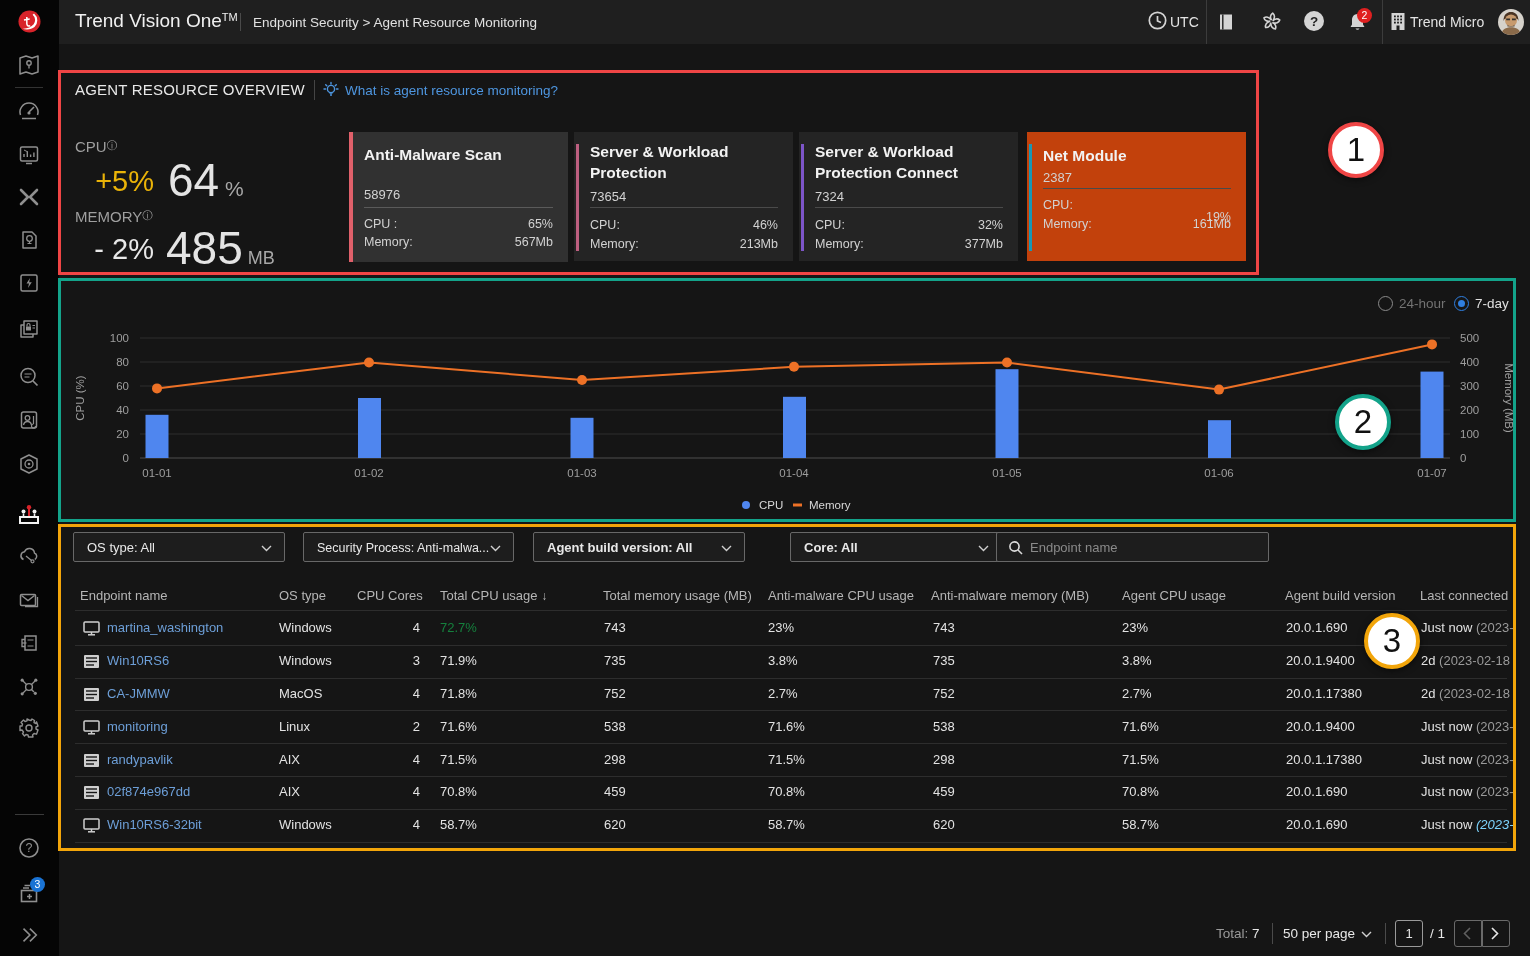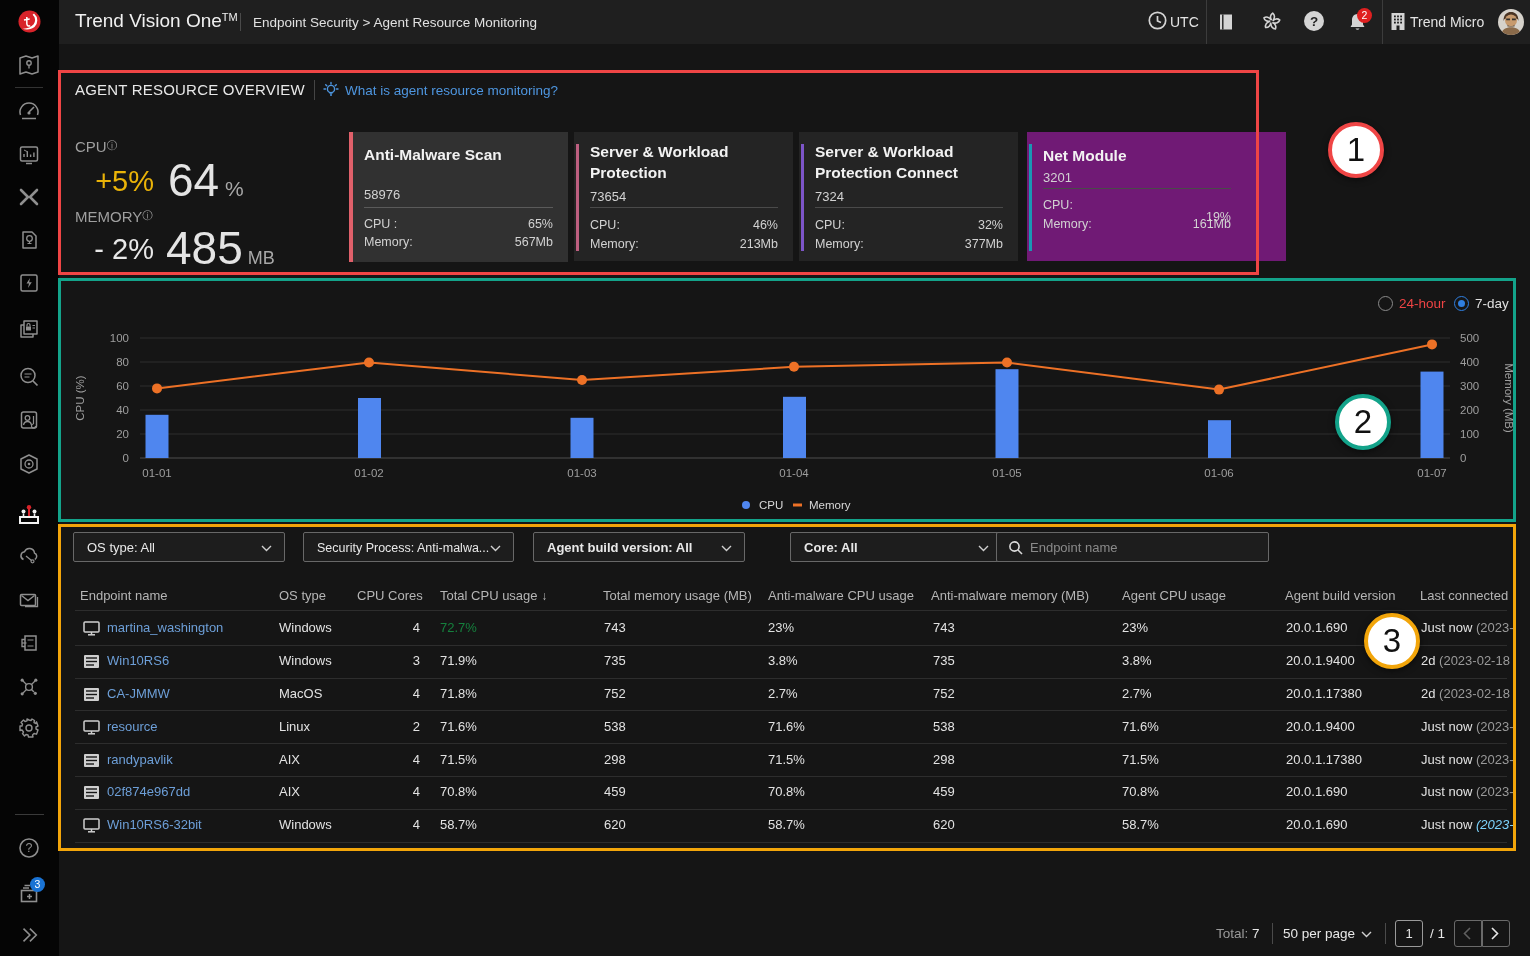--- a/index.html
+++ b/index.html
@@ -232,24 +232,24 @@
     <div class="abs" style="left:16px;top:105px;width:188px;color:#d2d2d2;font-size:12.5px;">Memory:<span style="float:right;">213Mb</span></div>
   </div>
   <div class="abs" style="left:799px;top:132px;width:219px;height:129px;background:#242424;">
     <div class="abs" style="left:2px;top:12px;width:3px;height:107px;background:#7d55c8;"></div>
     <div class="abs" style="left:16px;top:9px;color:#f2f2f2;font-size:15.5px;font-weight:bold;line-height:21px;">Server &amp; Workload<br>Protection Connect</div>
     <div class="abs" style="left:16px;top:57px;color:#d2d2d2;font-size:13px;">7324</div>
     <div class="abs" style="left:16px;top:75px;width:188px;height:1px;background:#4a4a4a;"></div>
     <div class="abs" style="left:16px;top:86px;width:188px;color:#d2d2d2;font-size:12.5px;">CPU:<span style="float:right;">32%</span></div>
     <div class="abs" style="left:16px;top:105px;width:188px;color:#d2d2d2;font-size:12.5px;">Memory:<span style="float:right;">377Mb</span></div>
   </div>
-  <div class="abs" style="left:1027px;top:132px;width:259px;height:129px;background:#701a75;">
+  <div class="abs" style="left:1027px;top:132px;width:219px;height:129px;background:#c2410c;">
     <div class="abs" style="left:2px;top:12px;width:3px;height:107px;background:#1a98b4;"></div>
     <div class="abs" style="left:16px;top:15px;color:#f2f2f2;font-size:15.5px;font-weight:bold;">Net Module</div>
-    <div class="abs" style="left:16px;top:38px;color:#d2d2d2;font-size:13px;">3201</div>
+    <div class="abs" style="left:16px;top:38px;color:#d2d2d2;font-size:13px;">2387</div>
     <div class="abs" style="left:16px;top:56px;width:188px;height:1px;background:#4a4a4a;"></div>
     <div class="abs" style="left:16px;top:66px;width:188px;color:#d2d2d2;font-size:12.5px;">CPU:<span style="float:right;margin-top:12px;">19%</span></div>
     <div class="abs" style="left:16px;top:85px;width:188px;color:#d2d2d2;font-size:12.5px;">Memory:<span style="float:right;">161Mb</span></div>
   </div>
 
   <svg class="abs" style="left:59px;top:281px;" width="1471" height="240" viewBox="0 0 1471 240">
     <g stroke="#2e2e2e" stroke-width="1">
       <line x1="81" y1="57" x2="1391" y2="57"></line>
       <line x1="81" y1="81" x2="1391" y2="81"></line>
       <line x1="81" y1="105" x2="1391" y2="105"></line>
@@ -303,21 +303,21 @@
         <circle cx="1160" cy="108.6" r="5"></circle>
       <circle cx="1373" cy="63.4" r="5"></circle>
     </g>
     <circle cx="687" cy="224" r="4" fill="#4f86ef"></circle>
     <text x="700" y="228" fill="#d8d8d8" font-size="11.5">CPU</text>
     <line x1="734" y1="224" x2="743" y2="224" stroke="#ed7126" stroke-width="3"></line>
     <text x="750" y="228" fill="#d8d8d8" font-size="11.5">Memory</text>
   </svg>
 
   <div class="abs" style="left:1378px;top:296px;width:15px;height:15px;border:1.5px solid #8a8a8a;border-radius:50%;"></div>
-  <div class="abs" style="left:1399px;top:296px;color:#ef4444;font-size:13.5px;">24-hour</div>
+  <div class="abs" style="left:1399px;top:296px;color:#737373;font-size:13.5px;">24-hour</div>
   <div class="abs" style="left:1454px;top:296px;width:15px;height:15px;border:1.5px solid #2f7fe0;border-radius:50%;"></div>
   <div class="abs" style="left:1458px;top:300px;width:7px;height:7px;background:#2f7fe0;border-radius:50%;"></div>
   <div class="abs" style="left:1475px;top:296px;color:#e0e0e0;font-size:13.5px;">7-day</div>
 
   <div class="abs" style="left:73px;top:532px;width:212px;height:30px;background:#1d1d1d;border:1px solid #686868;border-radius:2px;">
     <div class="abs" style="left:13px;top:7px;color:#e8e8e8;font-size:13px;">OS type: All</div>
     <svg class="abs" style="right:12px;top:12px;" width="11" height="7" viewBox="0 0 11 7">
         <path d="M1 1 L5.5 5.5 L10 1" fill="none" stroke="#cfcfcf" stroke-width="1.4"></path>
       </svg>
   </div>
@@ -409,21 +409,21 @@
     <div class="abs" style="left:1122px;top:686px;color:#e2e2e2;font-size:13px;">2.7%</div>
     <div class="abs" style="left:1286px;top:686px;color:#e2e2e2;font-size:13px;">20.0.1.17380</div>
     <div class="abs" style="left:1421px;top:686px;width:94px;overflow:hidden;white-space:nowrap;color:#e2e2e2;font-size:13px;">2d<span style="color:#9a9a9a;"> (2023-02-18</span></div>
   <div class="abs" style="left:75px;top:710px;width:1432px;height:1px;background:#2d2d2d;"></div>
 
     <div class="abs" style="left:83px;top:720px;"><svg width="17" height="15" viewBox="0 0 17 15">
         <rect x="1" y="1" width="15" height="10" rx="1" fill="none" stroke="#cfcfcf" stroke-width="1.5"></rect>
         <line x1="8.5" y1="11" x2="8.5" y2="13.6" stroke="#cfcfcf" stroke-width="1.5"></line>
         <line x1="5" y1="13.8" x2="12" y2="13.8" stroke="#cfcfcf" stroke-width="1.5"></line>
       </svg></div>
-    <div class="abs" style="left:107px;top:719px;color:#6d9fd8;font-size:13px;">resource</div>
+    <div class="abs" style="left:107px;top:719px;color:#6d9fd8;font-size:13px;">monitoring</div>
     <div class="abs" style="left:279px;top:719px;color:#e2e2e2;font-size:13px;">Linux</div>
     <div class="abs" style="left:360px;top:719px;width:60px;text-align:right;color:#e2e2e2;font-size:13px;">2</div>
     <div class="abs" style="left:440px;top:719px;color:#e2e2e2;font-size:13px;">71.6%</div>
     <div class="abs" style="left:604px;top:719px;color:#e2e2e2;font-size:13px;">538</div>
     <div class="abs" style="left:768px;top:719px;color:#e2e2e2;font-size:13px;">71.6%</div>
     <div class="abs" style="left:933px;top:719px;color:#e2e2e2;font-size:13px;">538</div>
     <div class="abs" style="left:1122px;top:719px;color:#e2e2e2;font-size:13px;">71.6%</div>
     <div class="abs" style="left:1286px;top:719px;color:#e2e2e2;font-size:13px;">20.0.1.9400</div>
     <div class="abs" style="left:1421px;top:719px;width:94px;overflow:hidden;white-space:nowrap;color:#e2e2e2;font-size:13px;">Just now<span style="color:#9a9a9a;"> (2023-0</span></div>
   <div class="abs" style="left:75px;top:743px;width:1432px;height:1px;background:#2d2d2d;"></div>

